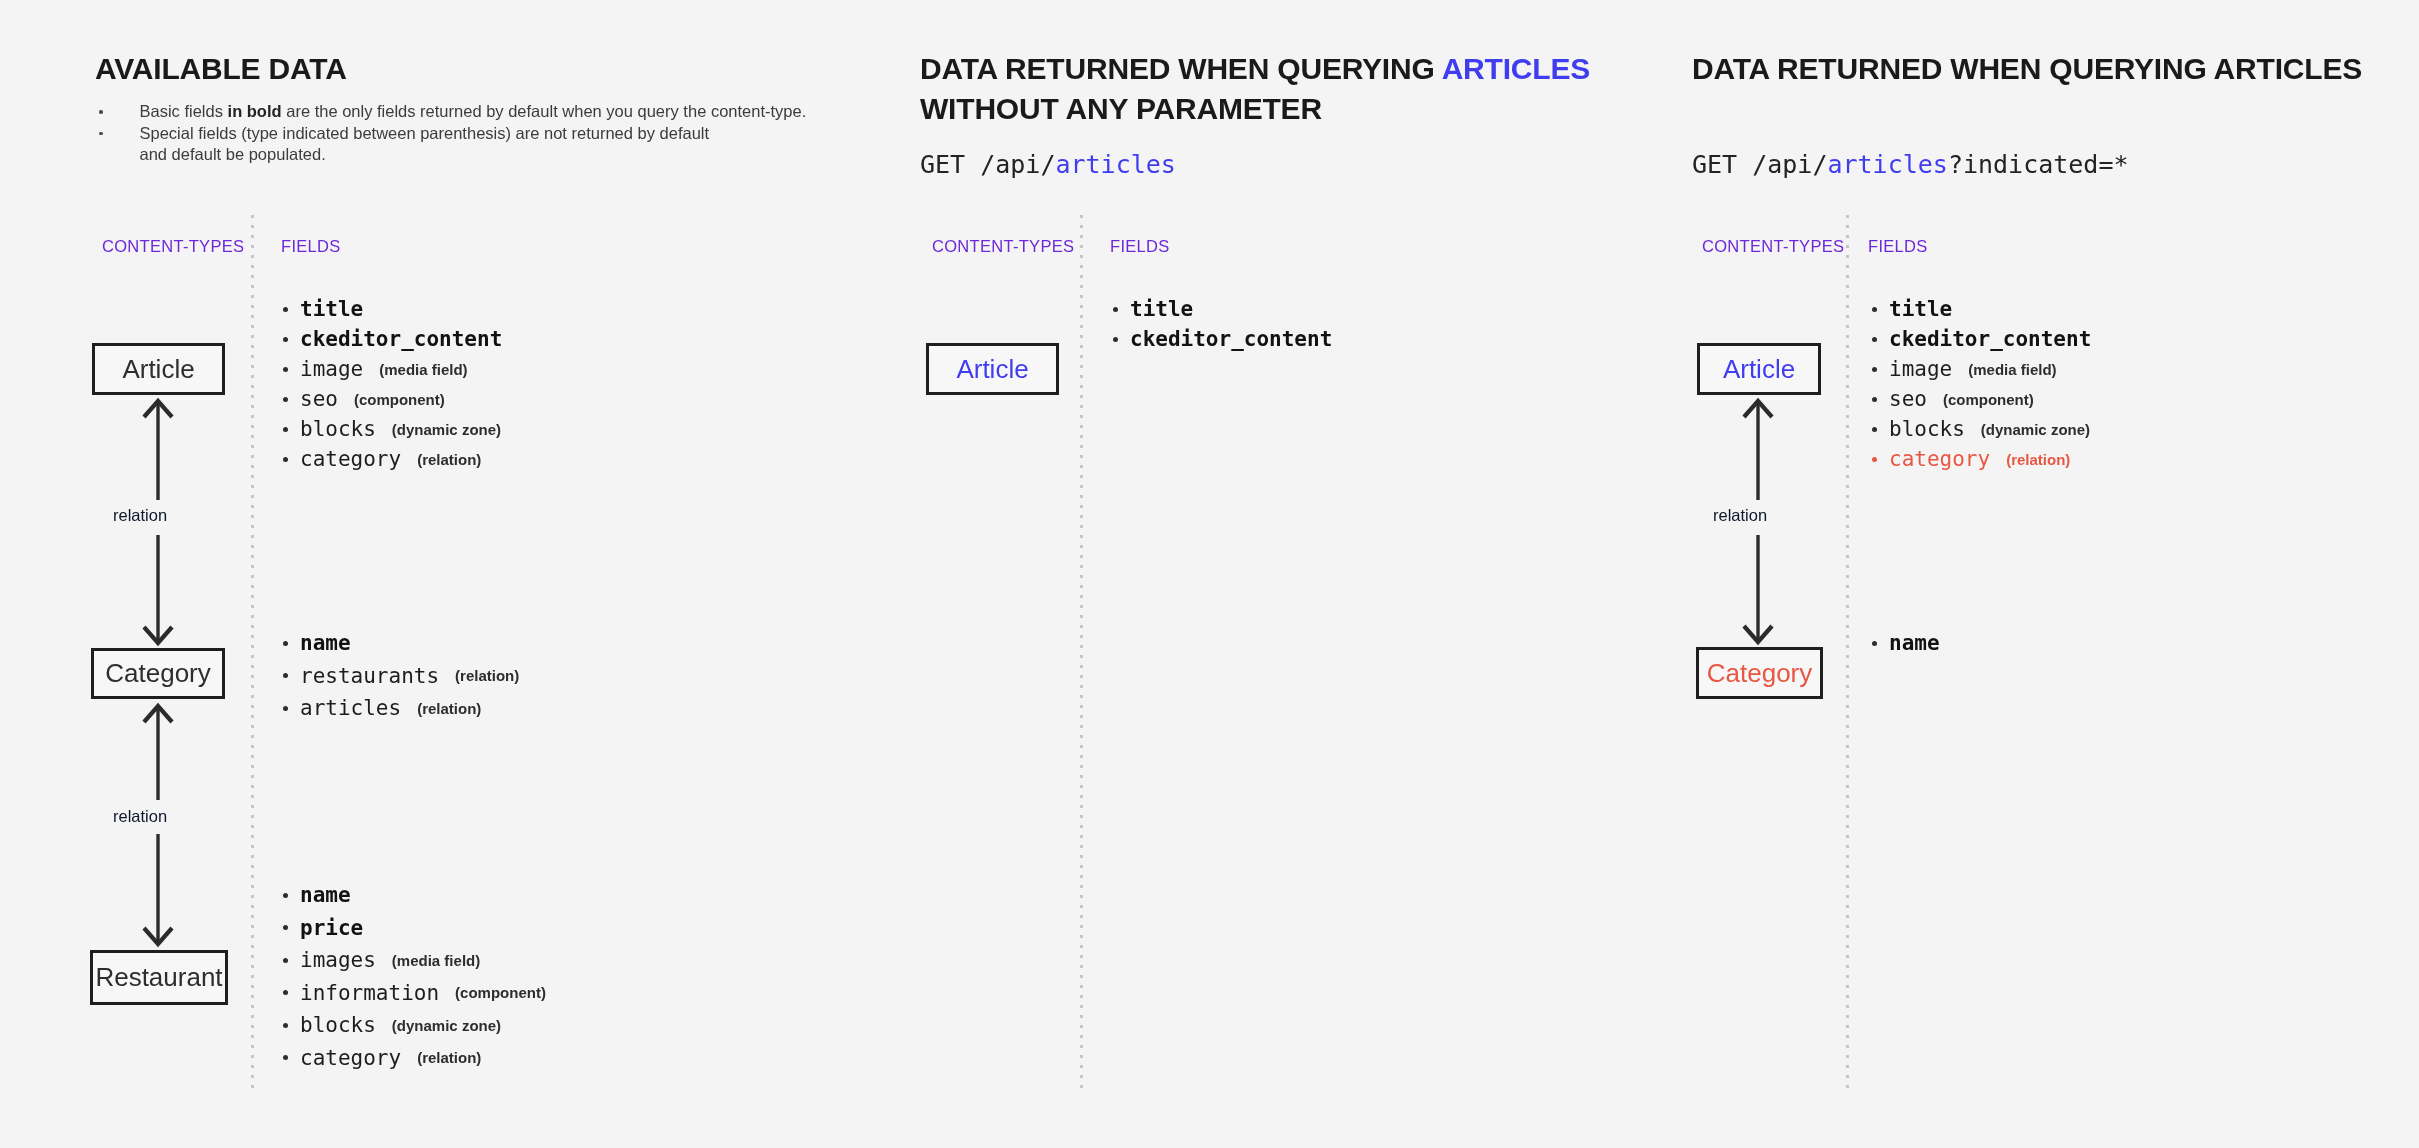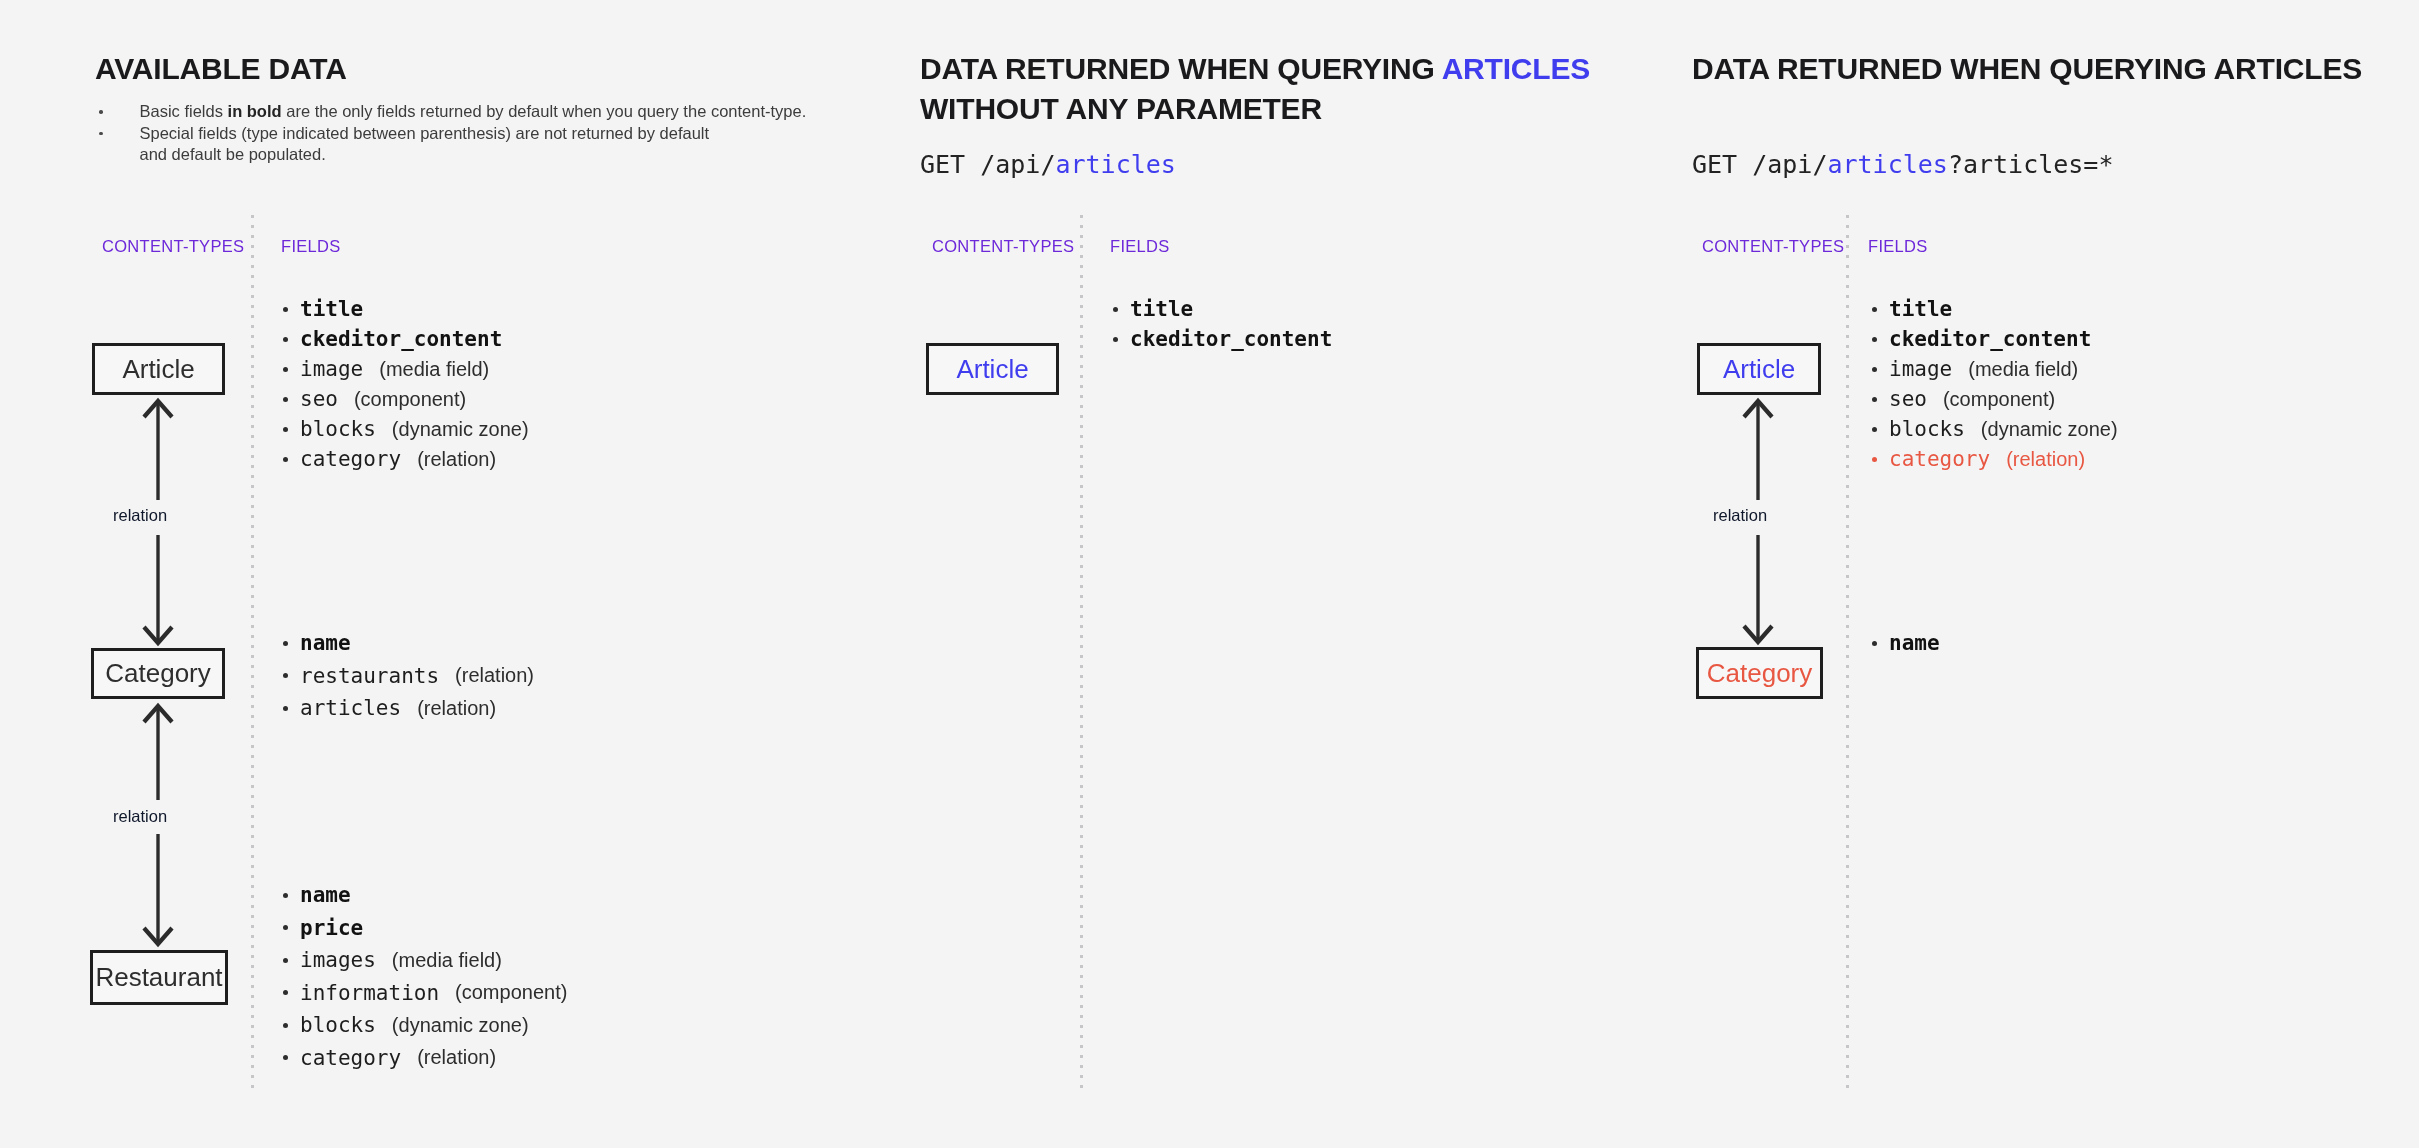--- a/index.html
+++ b/index.html
@@ -40,21 +40,21 @@
   .rlabel{position:absolute;width:90px;text-align:left;font-size:16.5px;color:#0f172a;}
 
   
   .fg{position:absolute;}
   .frow{display:flex;align-items:center;}
   .fg.s30 .frow{height:30px;}
   .fg.s32 .frow{height:32.5px;}
   .dot{width:5px;height:5px;border-radius:50%;background:#2d2d2d;margin-right:12px;flex:none;}
   .fname{font-family:"DejaVu Sans Mono",monospace;font-size:21px;color:#1d1d1d;white-space:pre;}
   .fname.b{font-weight:700;color:#121212;}
-  .ftype{font-size:20px;color:#2d2d2d;margin-left:16px;white-space:nowrap;}
+  .ftype{font-size:15px;color:#2d2d2d;margin-left:16px;white-space:nowrap;font-weight:bold;}
   .red-item .dot{background:#e85742;}
   .red-item .fname{color:#e85742;}
   .red-item .ftype{color:#e85742;}
 </style>
 </head>
 <body>
 
 <div class="canvas">
 
   <div class="h" style="left:95px;top:52px">AVAILABLE DATA</div>
@@ -198,21 +198,21 @@
         <span class="dot"></span>
         <span class="fname b">title</span>
       </div>
     <div class="frow">
         <span class="dot"></span>
         <span class="fname b">ckeditor_content</span>
       </div>
   </div>
 
   <div class="h" style="left:1692px;top:52px">DATA RETURNED WHEN QUERYING ARTICLES</div>
-  <div class="req" style="left:1692px;top:150px"><span>GET /api/</span><span class="accent">articles</span><span>?articles=*</span></div>
+  <div class="req" style="left:1692px;top:150px"><span>GET /api/</span><span class="accent">articles</span><span>?indicated=*</span></div>
 
   <div class="collabel" style="left:1702px;top:237px">CONTENT-TYPES</div>
   <div class="collabel" style="left:1868px;top:237px">FIELDS</div>
   <div class="vdots" style="left:1846px;top:215px;height:880px"></div>
 
   <div class="ctbox blue" style="left:1697px;top:343px;width:124px;height:52px">
       <span>Article</span>
     </div>
 
   <svg class="conn" style="left:1738px;top:396px" width="40" height="251" viewBox="0 0 40 251">

